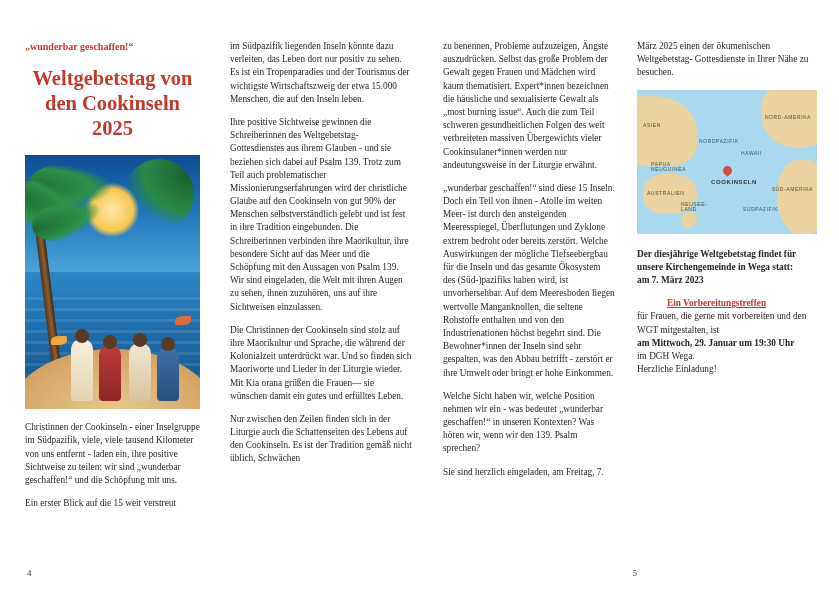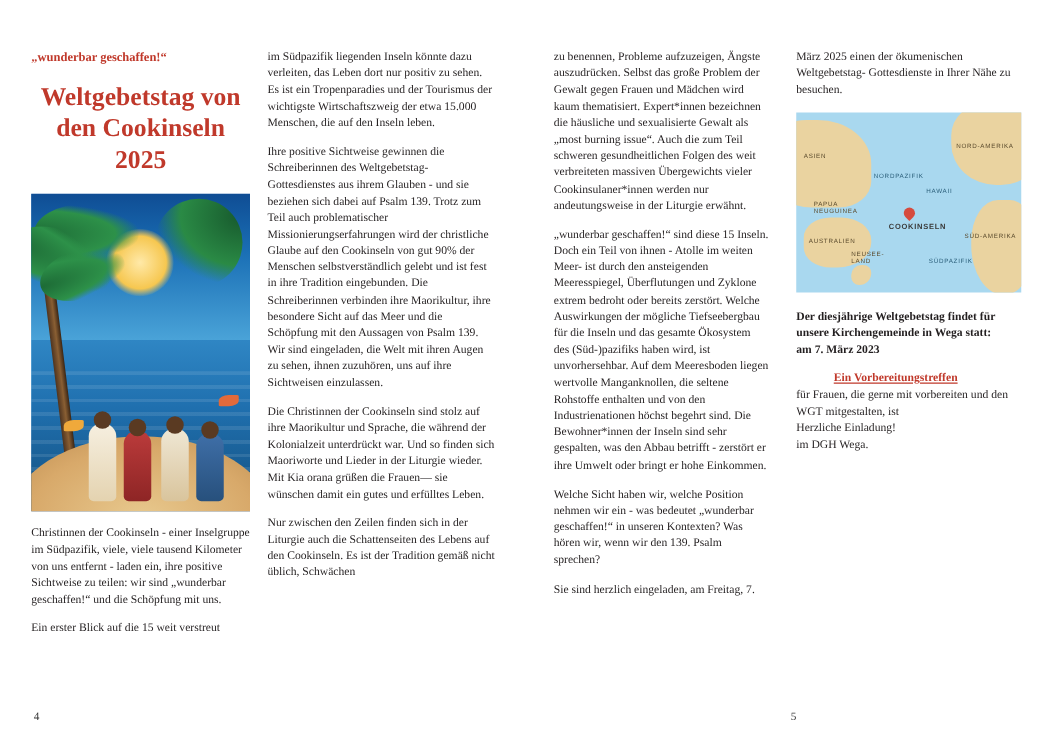--- a/index.html
+++ b/index.html
@@ -26,21 +26,21 @@
     width: 182px;
     font-size: 9.3px;
     line-height: 1.42;
     text-align: left;
   }
   .col p {
     margin: 0 0 10px 0;
   }
   
   #col1 { left: 25px; width: 175px; }
-  #col2 { left: 214px; width: 182px; }
+  #col2 { left: 230px; width: 182px; }
   #col3 { left: 443px; width: 172px; }
   #col4 { left: 637px; width: 180px; }
 
   .kicker {
     color: #c0392b;
     font-weight: bold;
     font-size: 10px;
     margin: 0 0 12px 0;
     font-family: "Liberation Serif", serif;
   }
@@ -276,20 +276,21 @@
     <p>
       <span class="bold" style="display: block;">Der diesjährige Weltgebetstag findet für</span>
       <span class="bold" style="display: block;">unsere Kirchengemeinde in Wega statt:</span>
       <span class="bold" style="display: block;">am 7. März 2023</span>
     </p>
 
 
     <p>
       <span class="red-underline" style="display: block;">Ein Vorbereitungstreffen</span>
       <span style="display: block;">für Frauen, die gerne mit vorbereiten und den WGT mitgestalten, ist</span>
+      <span class="bold" style="display: block;">am Mittwoch, 29. Januar um 19:30 Uhr</span>
+      <span style="display: block;">im DGH Wega.</span>
       <span style="display: block;">Herzliche Einladung!</span>
-      <span style="display: block;">im DGH Wega.</span>
     </p>
   </div>
 
   <div class="pagenum" id="pn-left">4</div>
   <div class="pagenum" id="pn-right">5</div>
 </div>
 
 </body></html>

